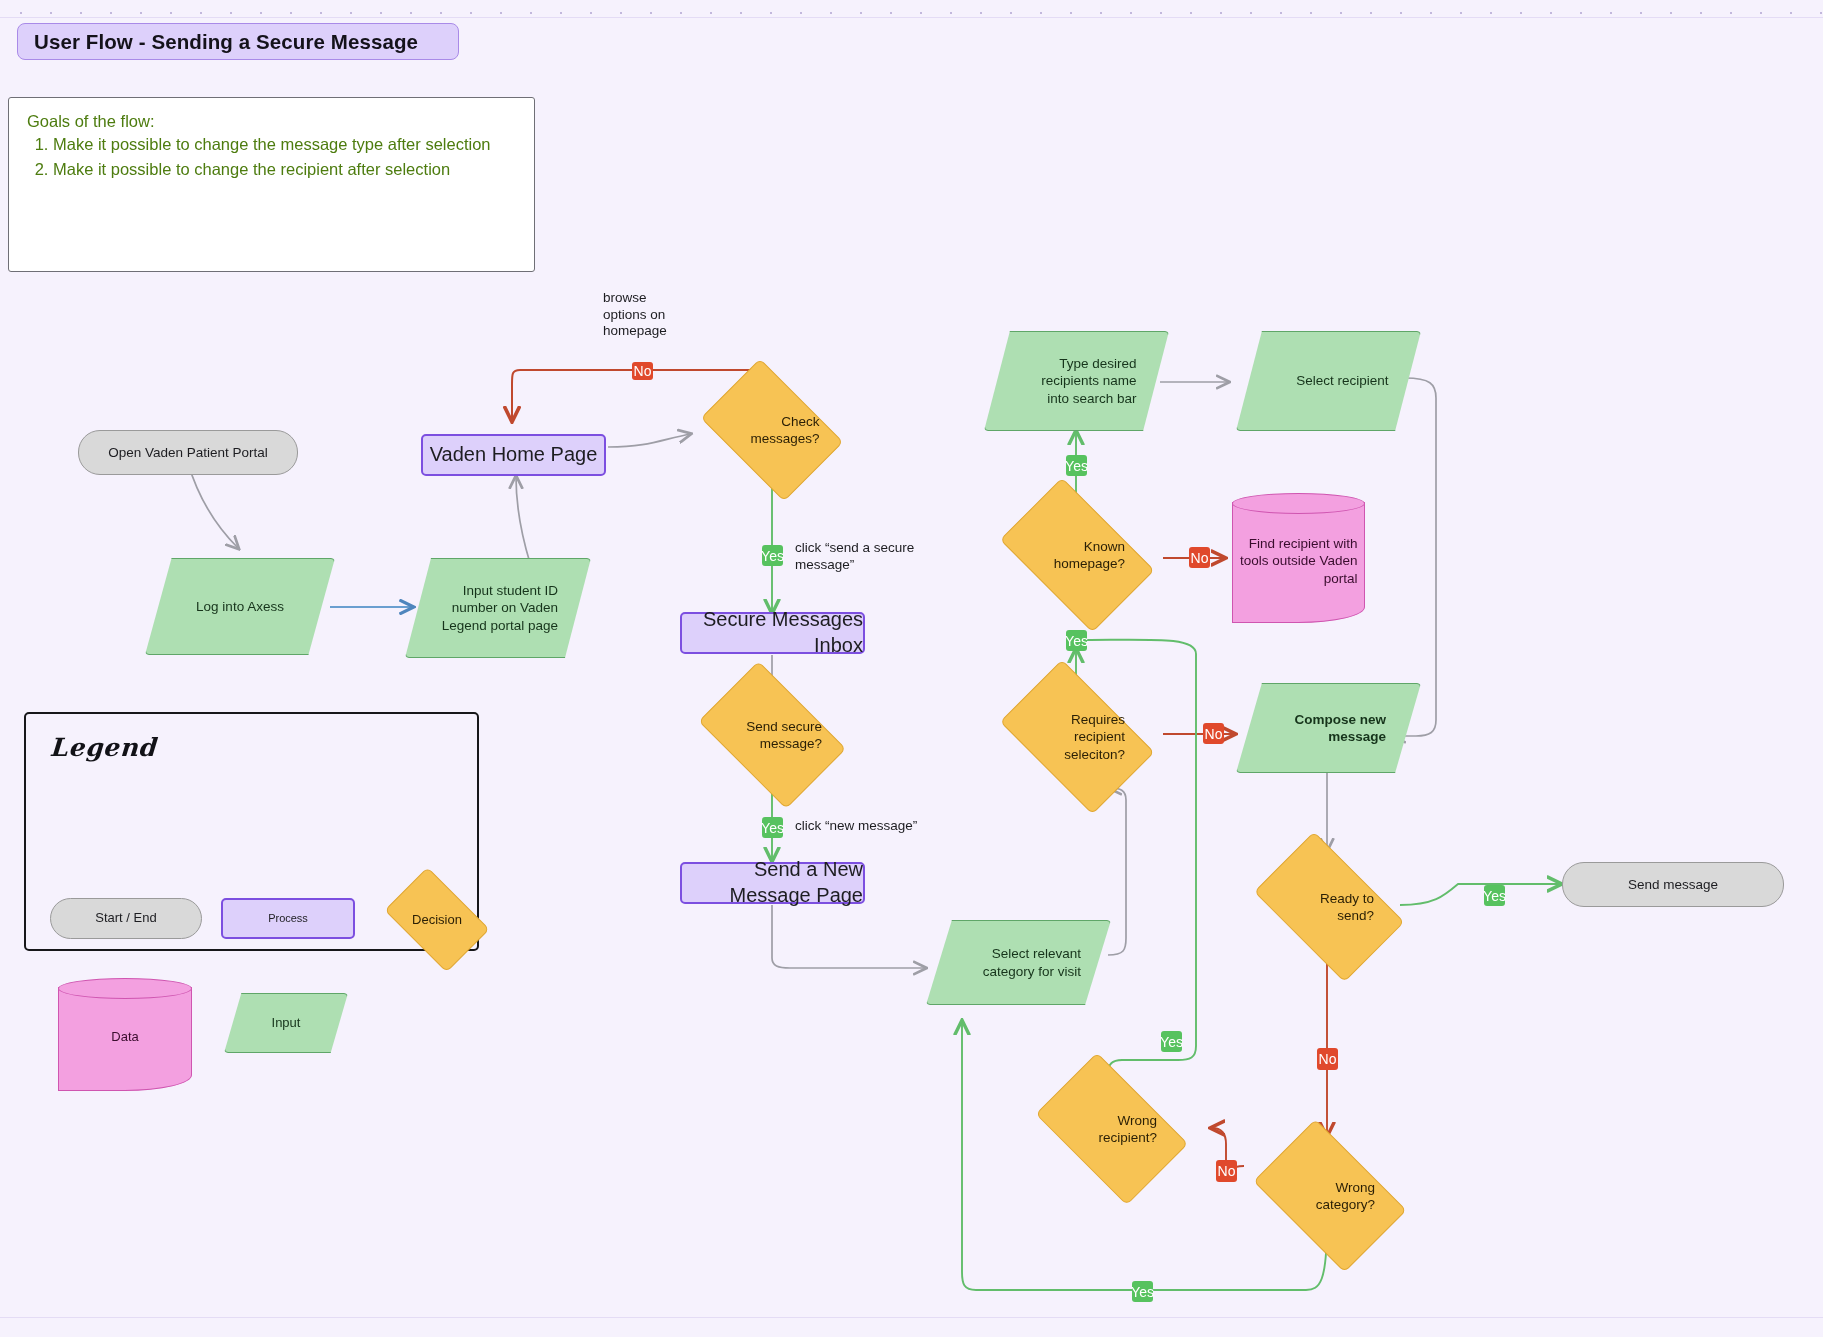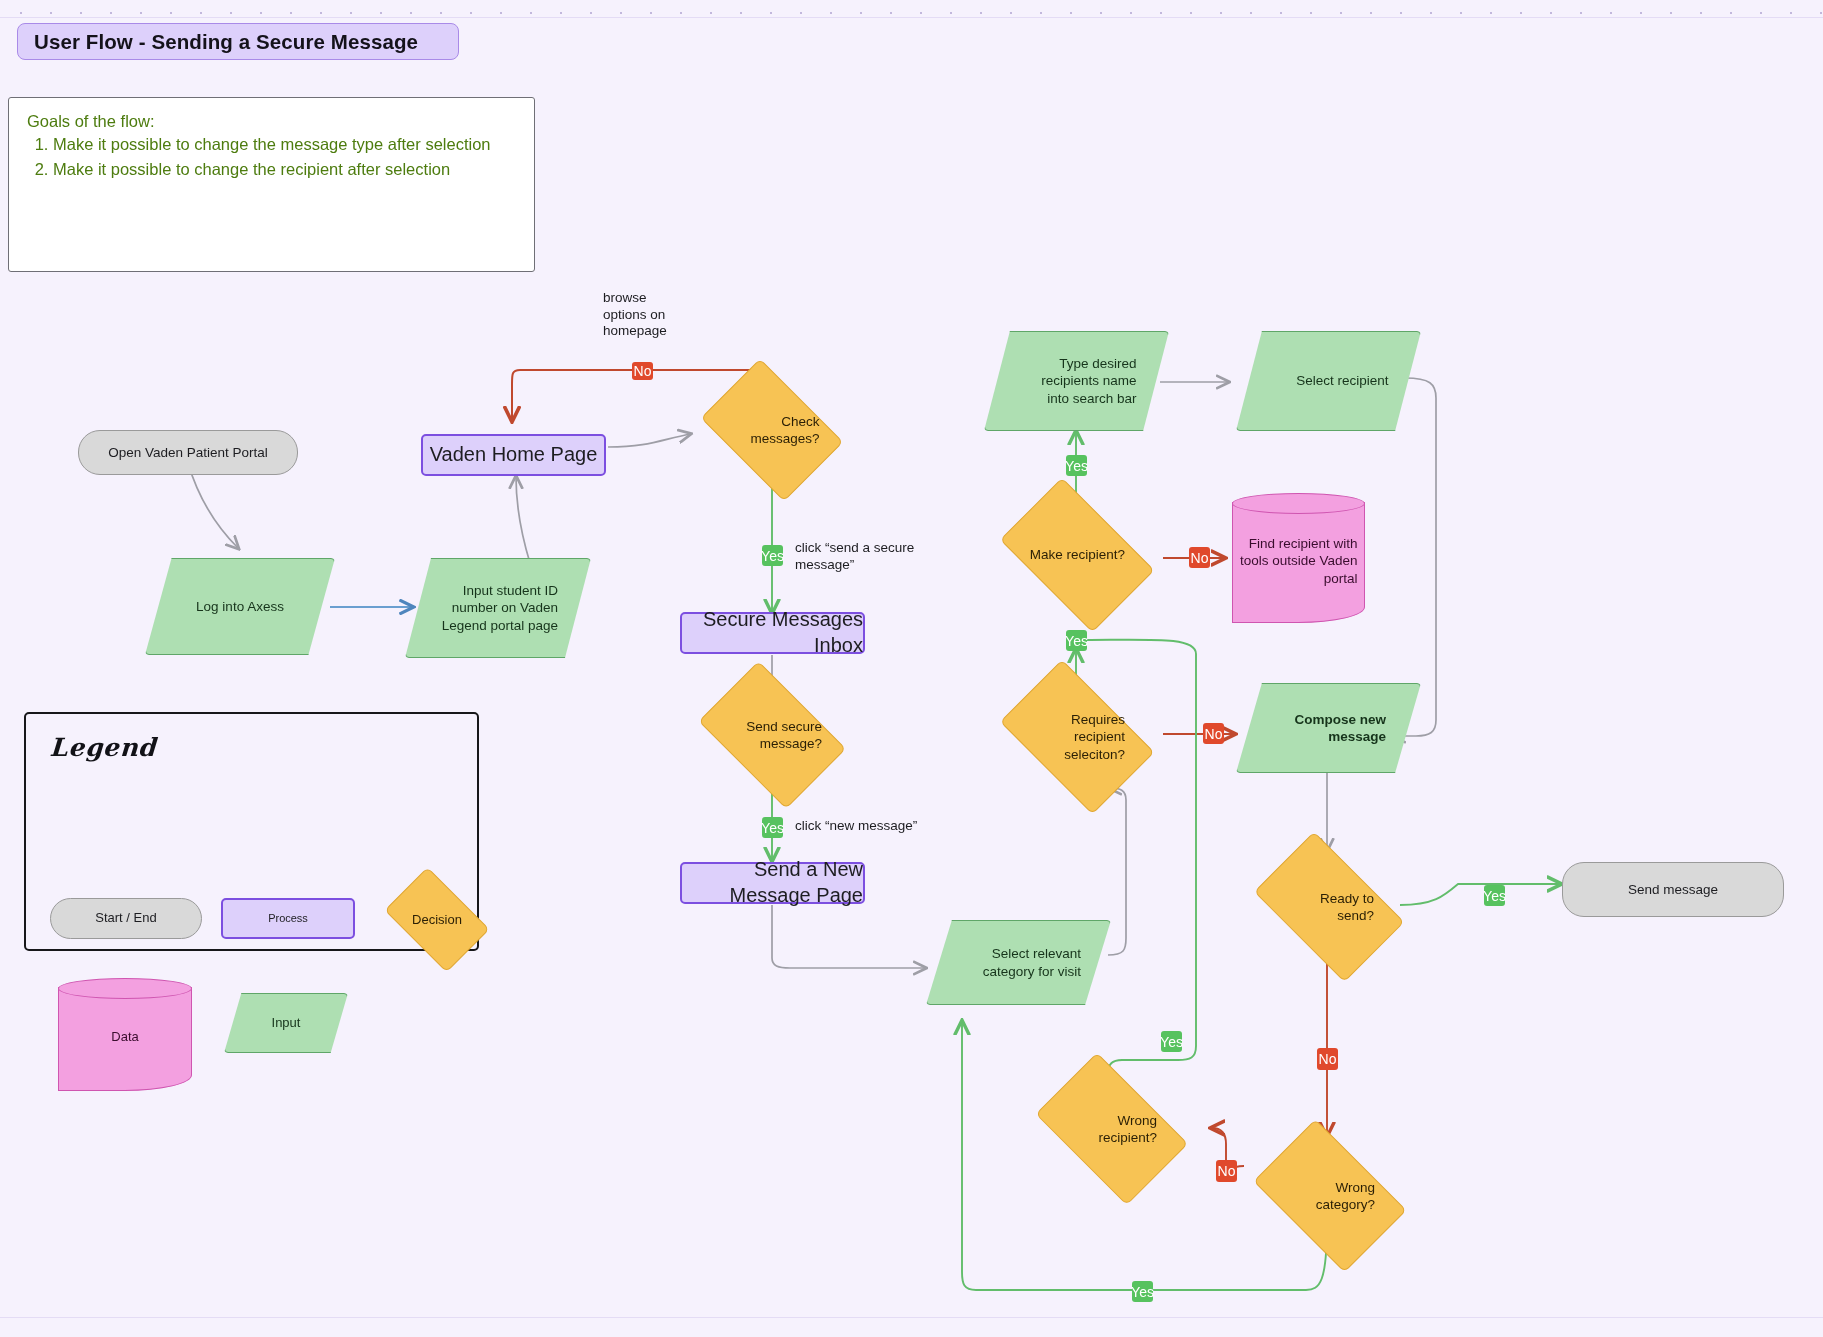--- a/index.html
+++ b/index.html
@@ -203,21 +203,21 @@
     <span class="lbl" style="width:125px;">Select relevant category for visit</span>
   </div>
 
   <div class="node decision" style="left:986px;top:676px;width:182px;height:122px;z-index:4;">
     <div class="dia"></div>
     <span class="lbl" style="width:96px;">Requires recipient seleciton?</span>
   </div>
 
   <div class="node decision" style="left:986px;top:494px;width:182px;height:122px;z-index:4;">
     <div class="dia"></div>
-    <span class="lbl" style="width:96px;">Make recipient?</span>
+    <span class="lbl" style="width:96px;">Known homepage?</span>
   </div>
 
   <div class="node input-shape" style="left:984px;top:331px;width:185px;height:100px;z-index:4;">
     <div class="par"></div>
     <span class="lbl" style="width:120px;">Type desired recipients name into search bar</span>
   </div>
 
   <div class="node input-shape" style="left:1236px;top:331px;width:185px;height:100px;z-index:4;">
     <div class="par"></div>
     <span class="lbl" style="width:120px;">Select recipient</span>
@@ -232,21 +232,21 @@
   <div class="node input-shape" style="left:1236px;top:683px;width:185px;height:90px;z-index:4;">
     <div class="par"></div>
     <span class="lbl" style="width:115px;font-weight:bold;">Compose new message</span>
   </div>
 
   <div class="node decision" style="left:1240px;top:848px;width:178px;height:118px;z-index:4;">
     <div class="dia"></div>
     <span class="lbl" style="width:90px;">Ready to send?</span>
   </div>
 
-  <div class="node terminal" style="left:1562px;top:862px;width:222px;height:55px;z-index:4;">
+  <div class="node terminal" style="left:1562px;top:862px;width:222px;height:45px;z-index:4;">
     <span class="lbl">Send message</span>
   </div>
 
   <div class="node decision" style="left:1022px;top:1069px;width:180px;height:120px;z-index:4;">
     <div class="dia"></div>
     <span class="lbl" style="width:90px;">Wrong recipient?</span>
   </div>
 
   <div class="node decision" style="left:1240px;top:1135px;width:180px;height:122px;z-index:4;">
     <div class="dia"></div>

